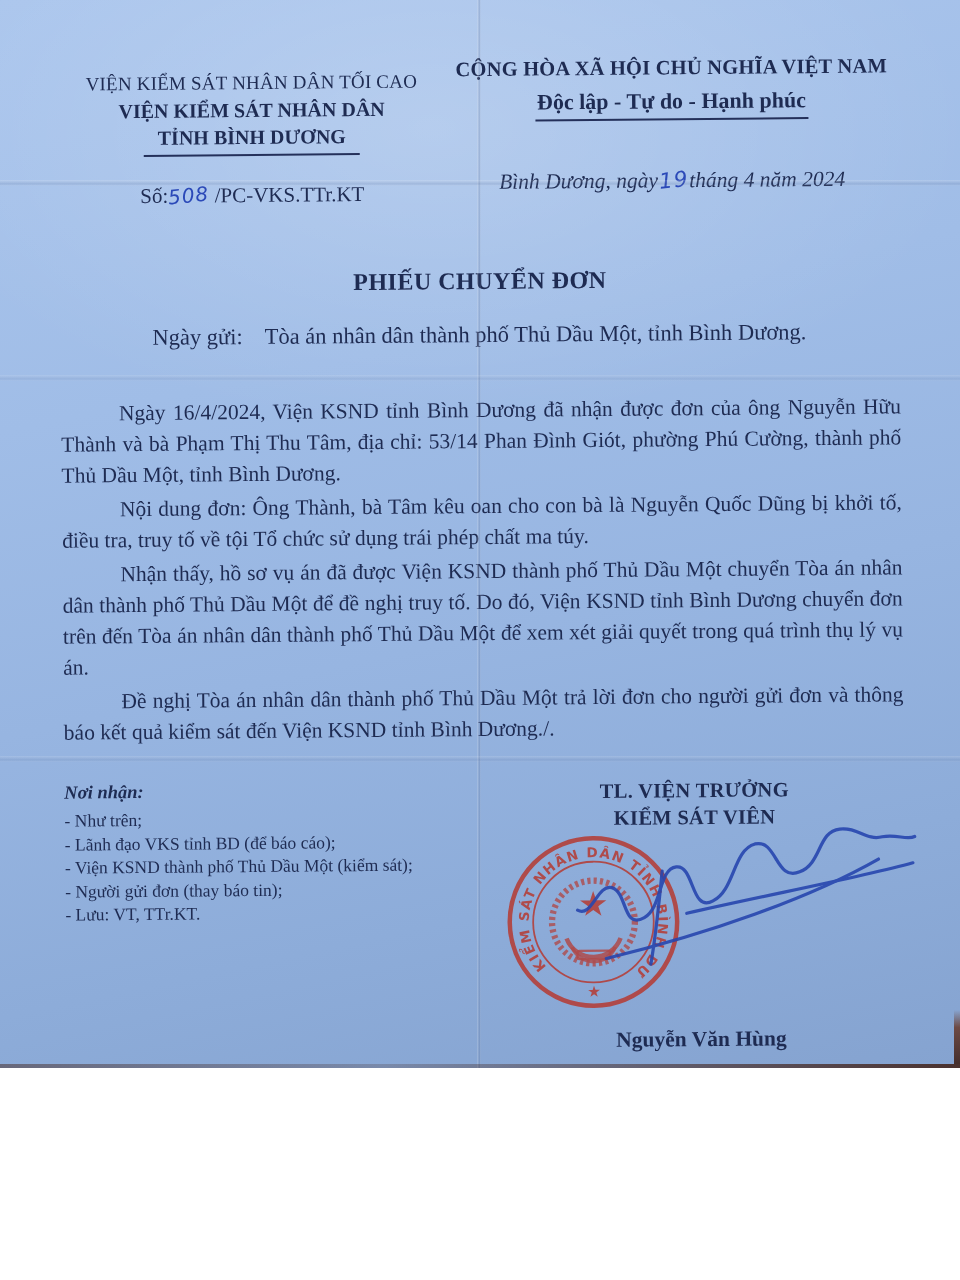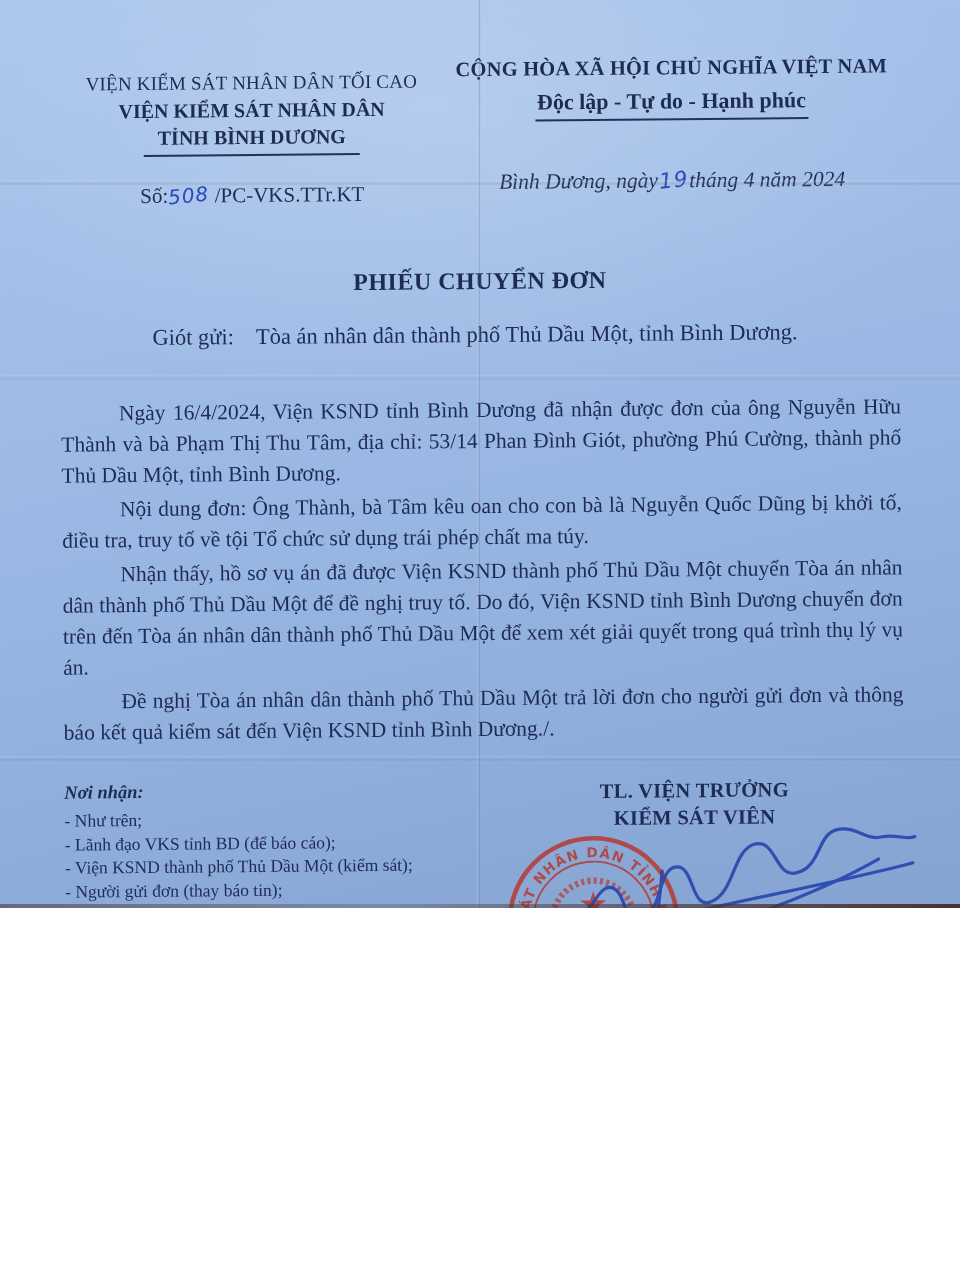--- a/index.html
+++ b/index.html
@@ -4,21 +4,21 @@
 <style>
   * { margin: 0; padding: 0; box-sizing: border-box; }
   html, body { width: 960px; height: 1280px; }
   body {
     font-family: "Liberation Serif", "DejaVu Serif", serif;
     color: #1e2b52;
     overflow: hidden;
   }
   .sheet {
     position: relative;
-    width: 960px; height: 908px;
+    width: 960px; height: 1068px;
     background:
       radial-gradient(ellipse 900px 500px at 45% 12%, rgba(255,255,255,.18), rgba(255,255,255,0) 60%),
       linear-gradient(168deg, #abc6ed 0%, #a0bde7 34%, #97b5e1 58%, #8dacd9 80%, #85a3d0 100%);
     overflow: hidden;
   }
   
   .crease-v {
     position: absolute; top: 0; bottom: 0; left: 477px; width: 4px;
     background: linear-gradient(90deg, rgba(255,255,255,.22), rgba(63,84,128,.20) 60%, rgba(255,255,255,.10));
     pointer-events: none;
@@ -113,21 +113,21 @@
         </div>
         <div class="dateline">
           <span>Bình Dương, ngày</span><span class="hand">19</span><span>tháng 4 năm 2024</span>
         </div>
       </div>
     </div>
 
     <div class="doc-title">PHIẾU CHUYỂN ĐƠN</div>
 
     <div class="recipient-line">
-      <span class="lbl">Giót gửi:</span><span>Tòa án nhân dân thành phố Thủ Dầu Một, tỉnh Bình Dương.</span>
+      <span class="lbl">Ngày gửi:</span><span>Tòa án nhân dân thành phố Thủ Dầu Một, tỉnh Bình Dương.</span>
     </div>
 
     <div class="body-block">
       <p>Ngày 16/4/2024, Viện KSND tỉnh Bình Dương đã nhận được đơn của ông Nguyễn Hữu Thành và bà Phạm Thị Thu Tâm, địa chỉ: 53/14 Phan Đình Giót, phường Phú Cường, thành phố Thủ Dầu Một, tỉnh Bình Dương.</p>
       <p>Nội dung đơn: Ông Thành, bà Tâm kêu oan cho con bà là Nguyễn Quốc Dũng bị khởi tố, điều tra, truy tố về tội Tổ chức sử dụng trái phép chất ma túy.</p>
       <p>Nhận thấy, hồ sơ vụ án đã được Viện KSND thành phố Thủ Dầu Một chuyển Tòa án nhân dân thành phố Thủ Dầu Một để đề nghị truy tố. Do đó, Viện KSND tỉnh Bình Dương chuyển đơn trên đến Tòa án nhân dân thành phố Thủ Dầu Một để xem xét giải quyết trong quá trình thụ lý vụ án.</p>
       <p>Đề nghị Tòa án nhân dân thành phố Thủ Dầu Một trả lời đơn cho người gửi đơn và thông báo kết quả kiểm sát đến Viện KSND tỉnh Bình Dương./.</p>
     </div>
 
     <div class="ftr">

